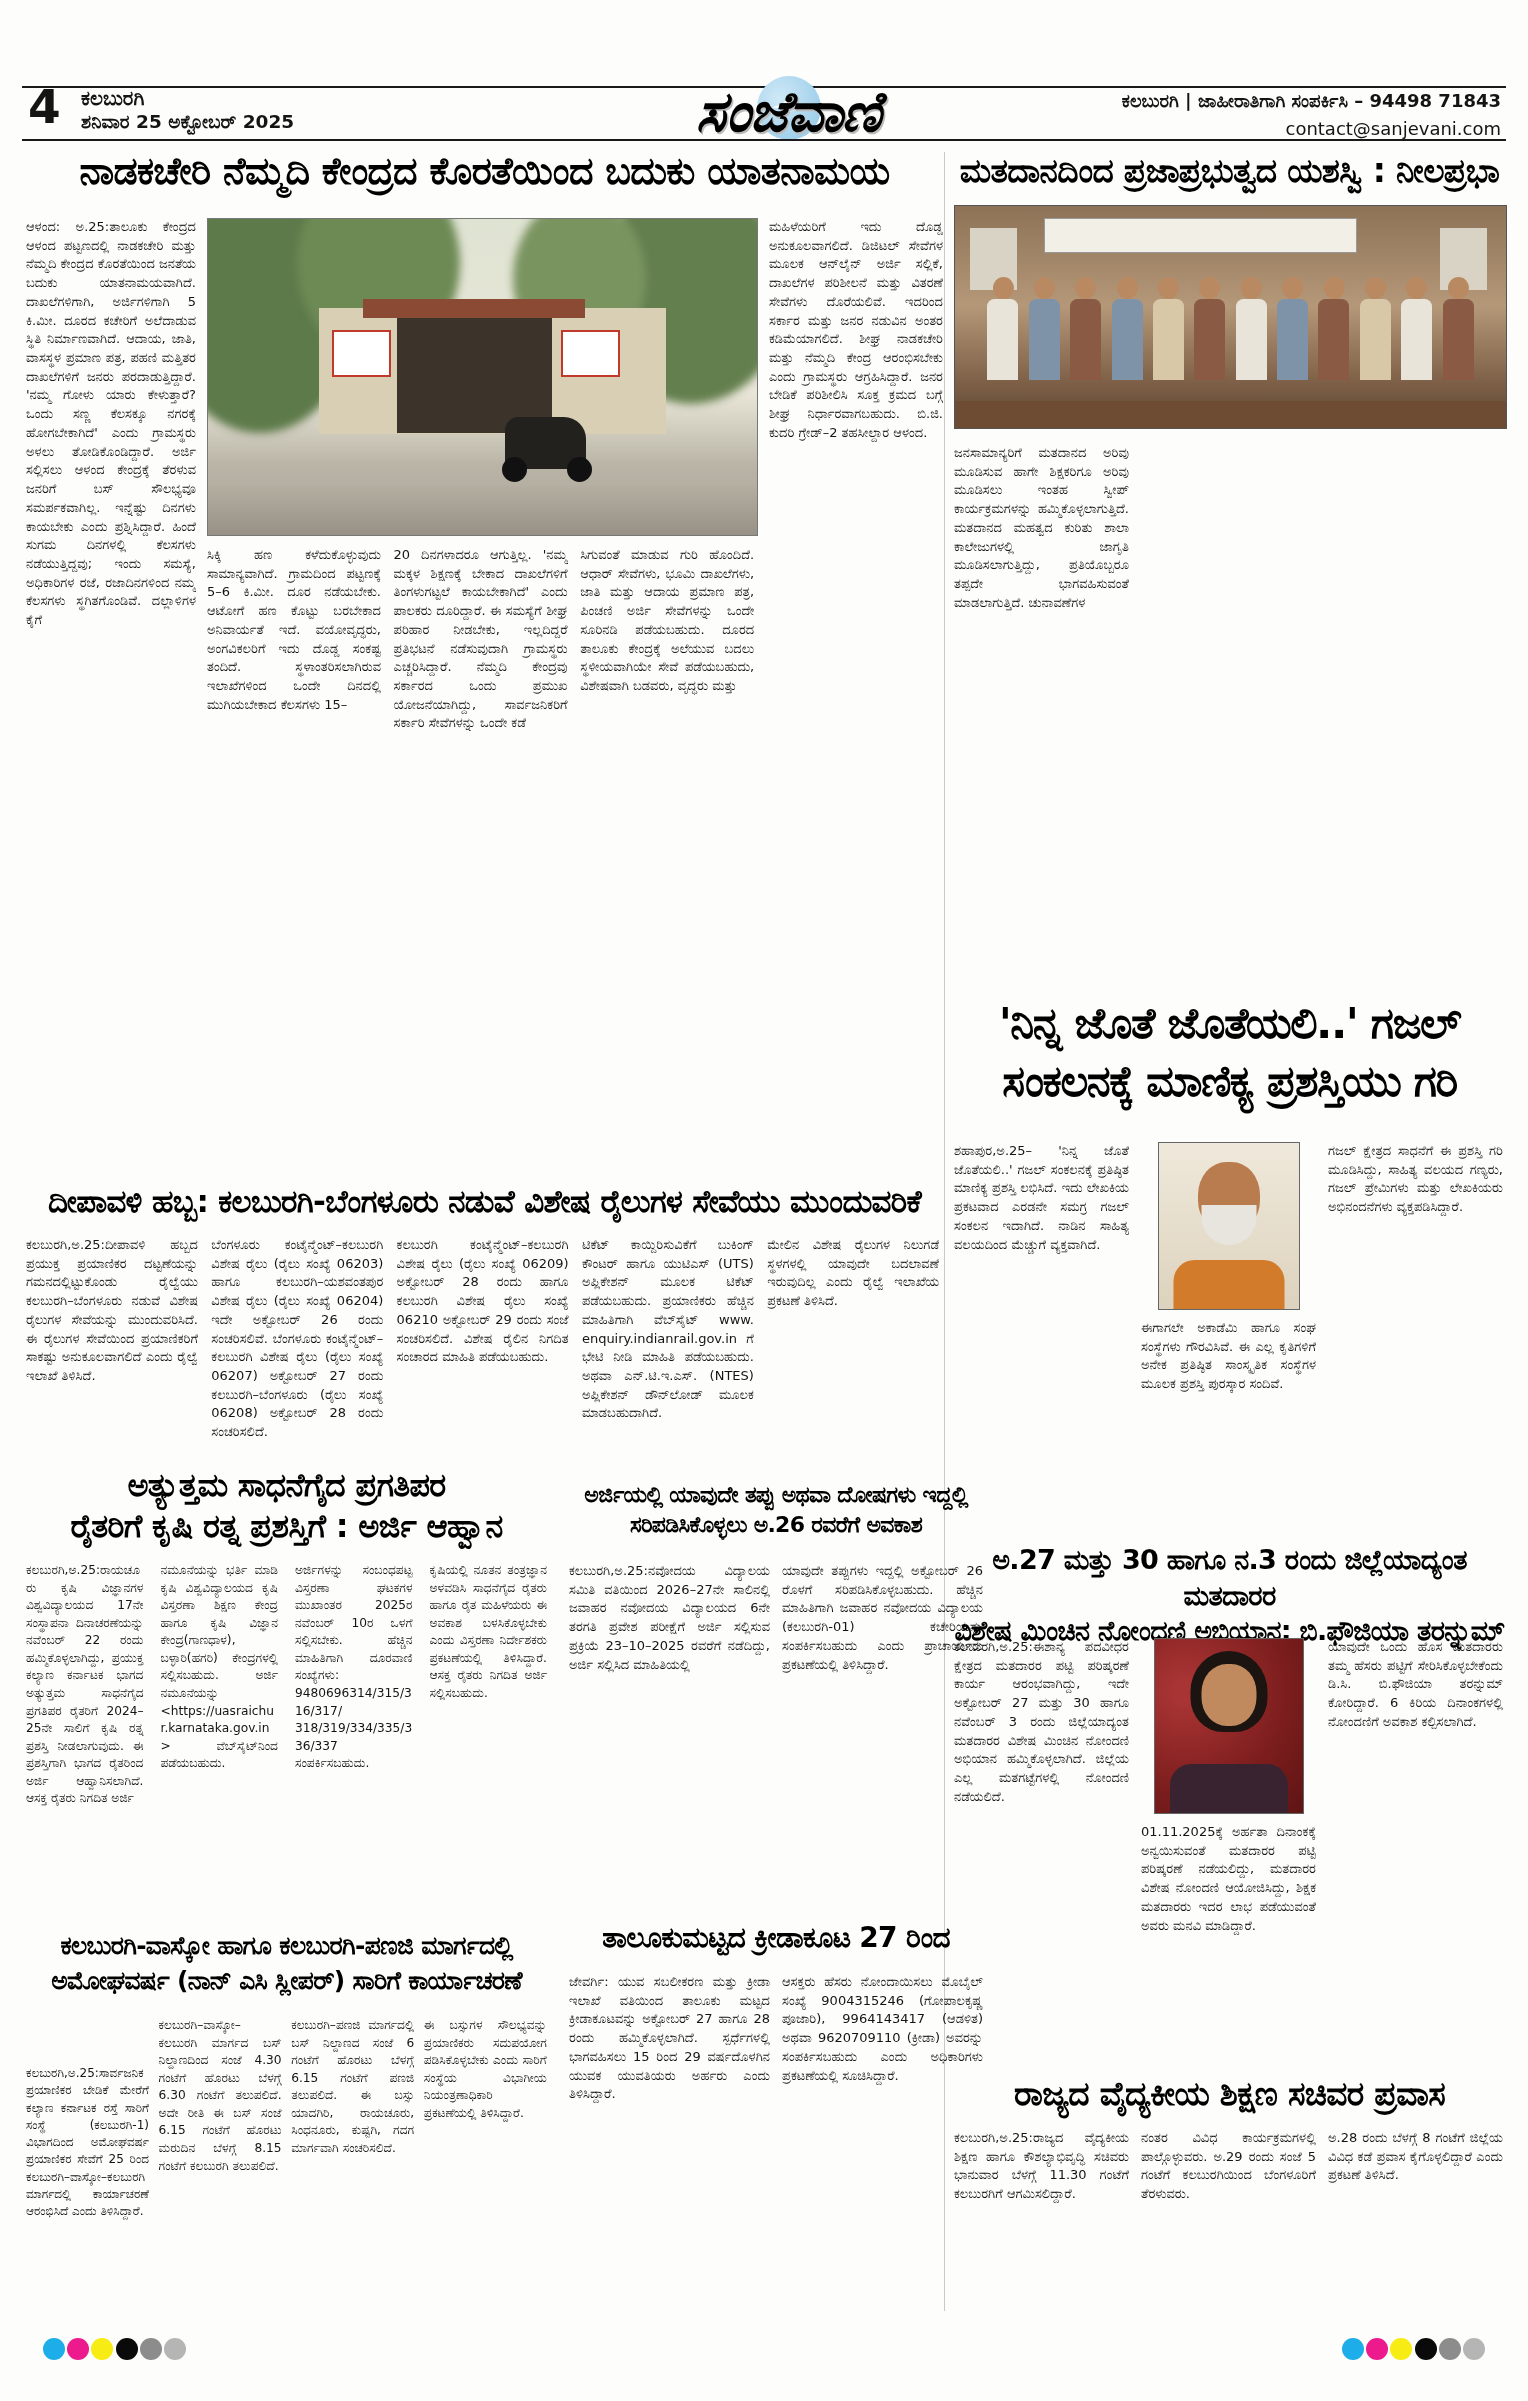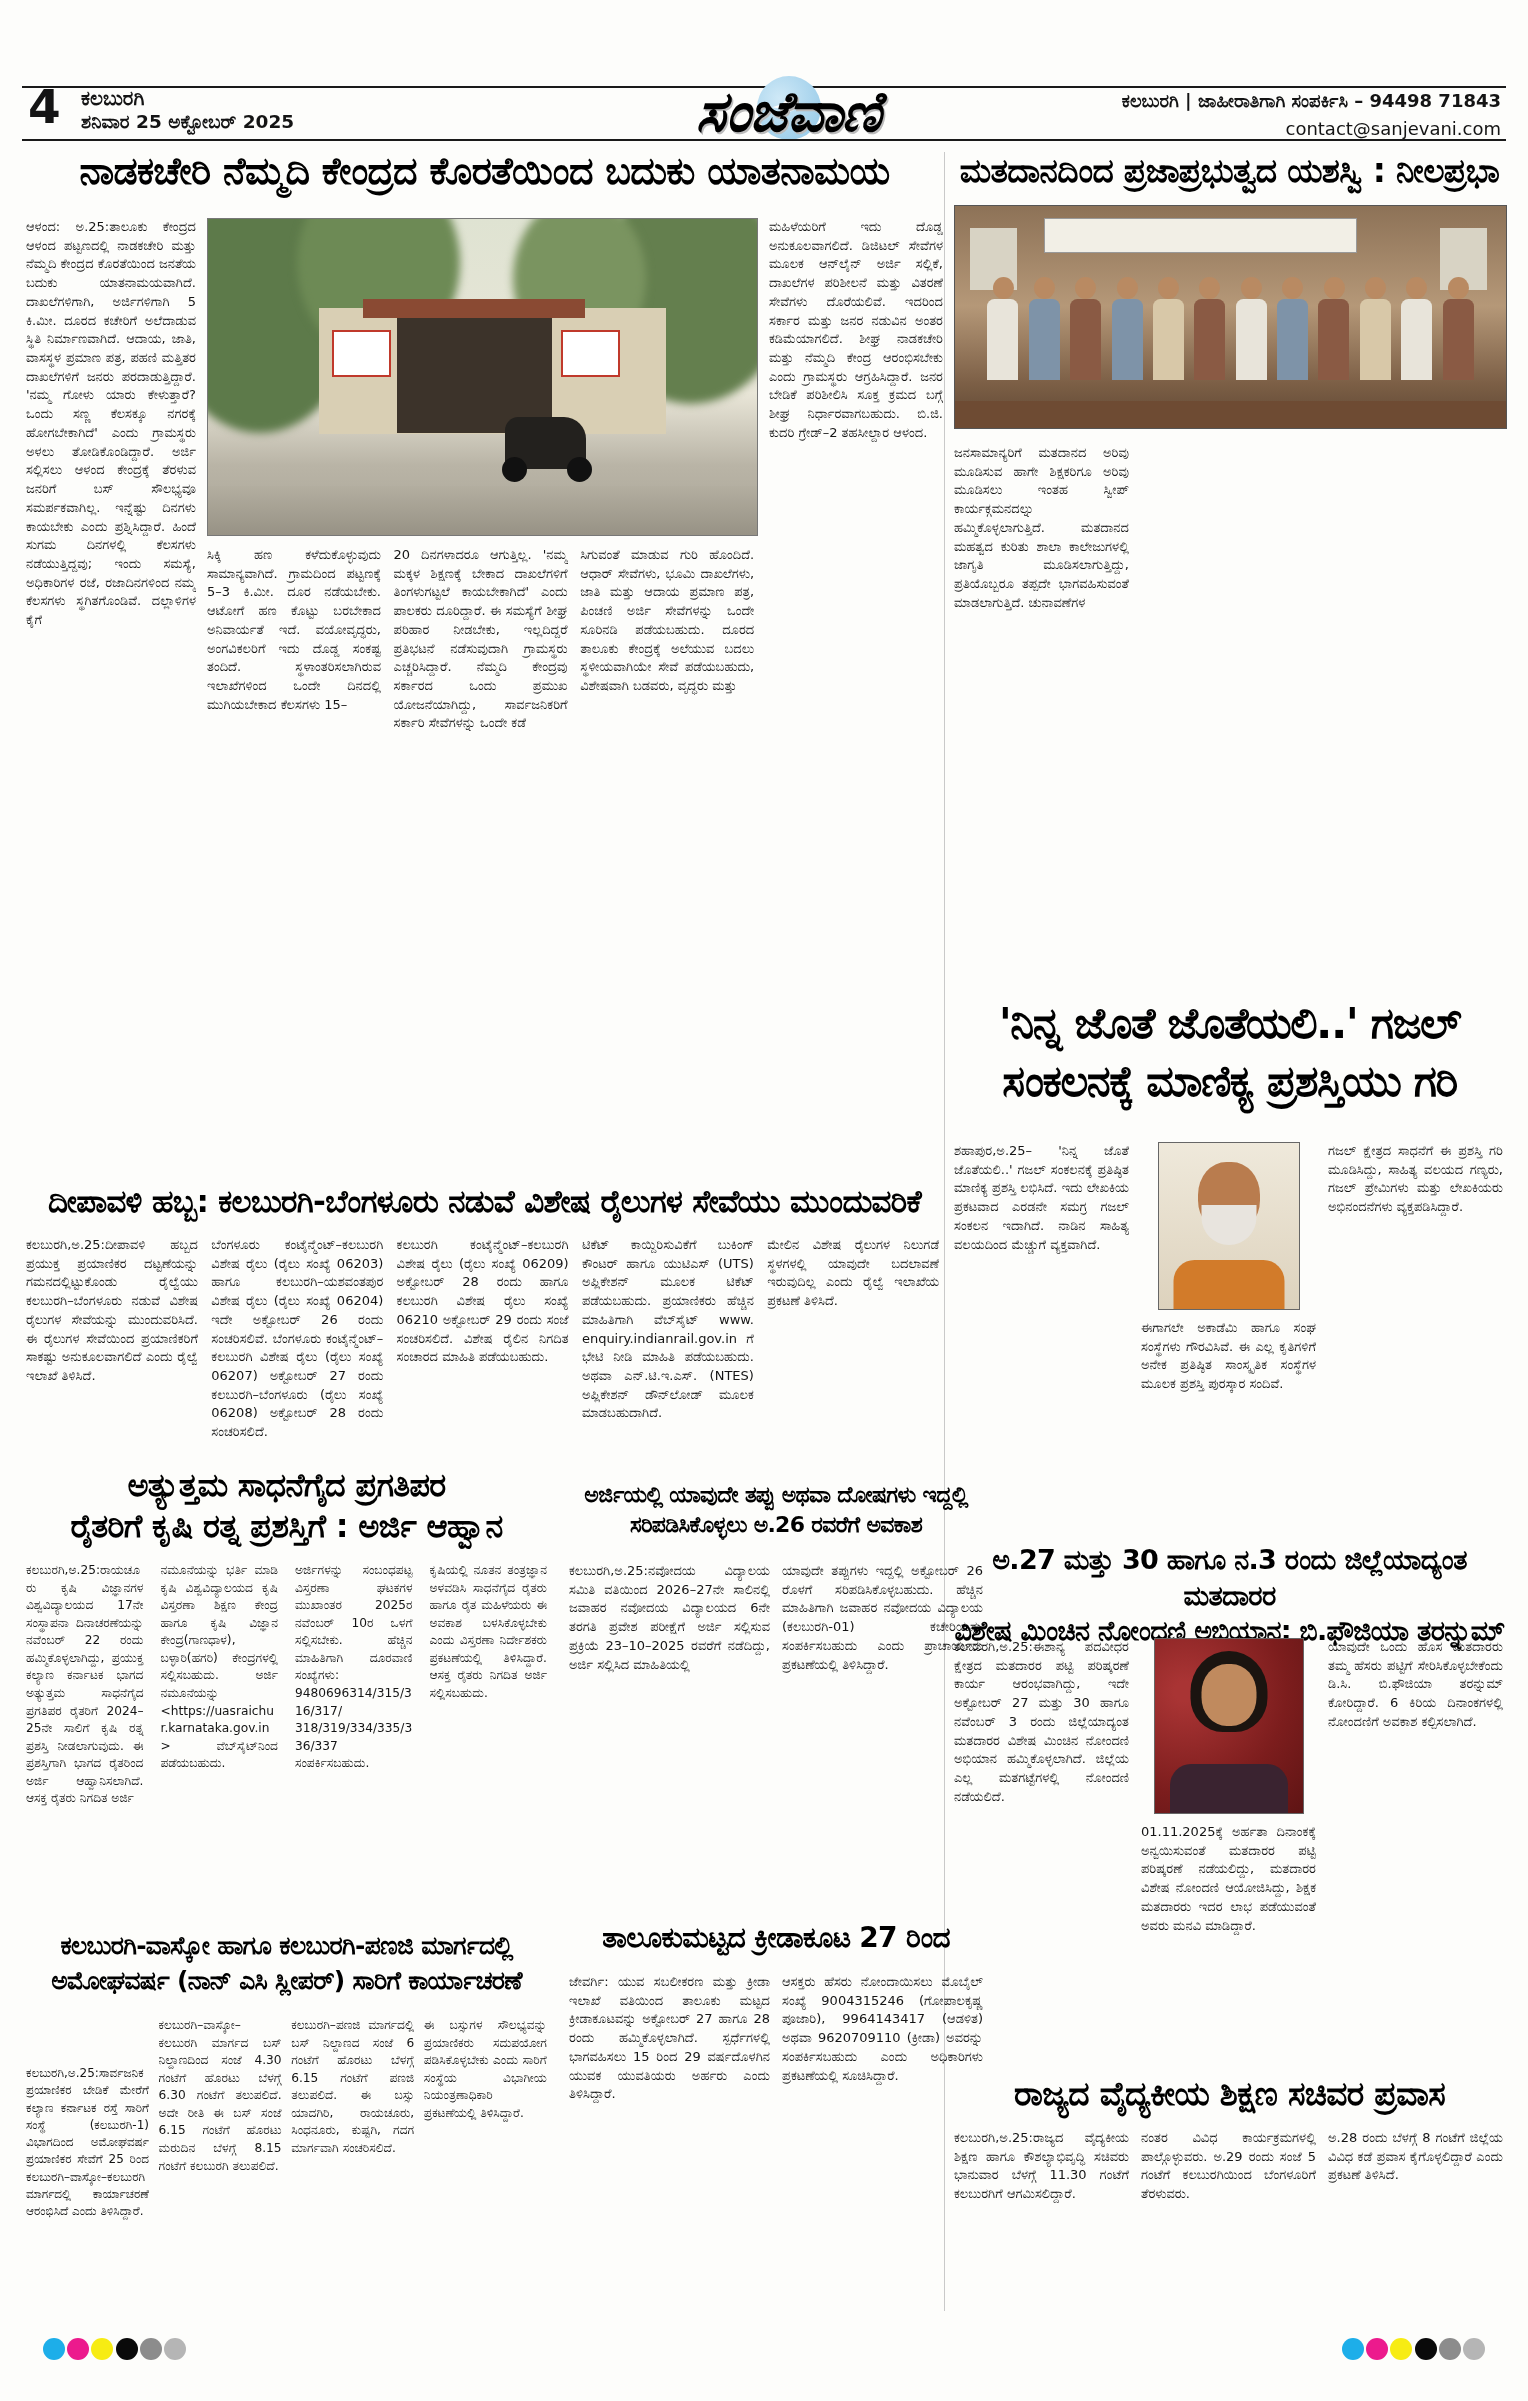--- a/index.html
+++ b/index.html
@@ -106,21 +106,21 @@
     <div class="sign1"></div>
     <div class="sign2"></div>
     <div class="path"></div>
     <div class="scooter-body"></div>
     <div class="wheel w1"></div>
     <div class="wheel w2"></div>
   </div>
 
   <div class="col" style="position:absolute;left:26px;top:218px;width:170px;height:950px;">ಆಳಂದ: ಅ.25:ತಾಲೂಕು ಕೇಂದ್ರದ ಆಳಂದ ಪಟ್ಟಣದಲ್ಲಿ ನಾಡಕಚೇರಿ ಮತ್ತು ನೆಮ್ಮದಿ ಕೇಂದ್ರದ ಕೊರತೆಯಿಂದ ಜನತೆಯ ಬದುಕು ಯಾತನಾಮಯವಾಗಿದೆ. ದಾಖಲೆಗಳಿಗಾಗಿ, ಅರ್ಜಿಗಳಿಗಾಗಿ 5 ಕಿ.ಮೀ. ದೂರದ ಕಚೇರಿಗೆ ಅಲೆದಾಡುವ ಸ್ಥಿತಿ ನಿರ್ಮಾಣವಾಗಿದೆ. ಆದಾಯ, ಜಾತಿ, ವಾಸಸ್ಥಳ ಪ್ರಮಾಣ ಪತ್ರ, ಪಹಣಿ ಮತ್ತಿತರ ದಾಖಲೆಗಳಿಗೆ ಜನರು ಪರದಾಡುತ್ತಿದ್ದಾರೆ. 'ನಮ್ಮ ಗೋಳು ಯಾರು ಕೇಳುತ್ತಾರೆ? ಒಂದು ಸಣ್ಣ ಕೆಲಸಕ್ಕೂ ನಗರಕ್ಕೆ ಹೋಗಬೇಕಾಗಿದೆ' ಎಂದು ಗ್ರಾಮಸ್ಥರು ಅಳಲು ತೋಡಿಕೊಂಡಿದ್ದಾರೆ. ಅರ್ಜಿ ಸಲ್ಲಿಸಲು ಆಳಂದ ಕೇಂದ್ರಕ್ಕೆ ತೆರಳುವ ಜನರಿಗೆ ಬಸ್ ಸೌಲಭ್ಯವೂ ಸಮರ್ಪಕವಾಗಿಲ್ಲ. ಇನ್ನೆಷ್ಟು ದಿನಗಳು ಕಾಯಬೇಕು ಎಂದು ಪ್ರಶ್ನಿಸಿದ್ದಾರೆ. ಹಿಂದೆ ಸುಗಮ ದಿನಗಳಲ್ಲಿ ಕೆಲಸಗಳು ನಡೆಯುತ್ತಿದ್ದವು; ಇಂದು ಸಮಸ್ಯೆ, ಅಧಿಕಾರಿಗಳ ರಜೆ, ರಜಾದಿನಗಳಿಂದ ನಮ್ಮ ಕೆಲಸಗಳು ಸ್ಥಗಿತಗೊಂಡಿವೆ. ದಲ್ಲಾಳಿಗಳ ಕೈಗೆ</div>
   <div class="cols" style="left:207px;top:546px;width:549px;height:623px;gap:12.6px;">
-    <div class="col" style="width:174px;height:623px;">ಸಿಕ್ಕಿ ಹಣ ಕಳೆದುಕೊಳ್ಳುವುದು ಸಾಮಾನ್ಯವಾಗಿದೆ. ಗ್ರಾಮದಿಂದ ಪಟ್ಟಣಕ್ಕೆ 5–3 ಕಿ.ಮೀ. ದೂರ ನಡೆಯಬೇಕು. ಆಟೋಗೆ ಹಣ ಕೊಟ್ಟು ಬರಬೇಕಾದ ಅನಿವಾರ್ಯತೆ ಇದೆ. ವಯೋವೃದ್ಧರು, ಅಂಗವಿಕಲರಿಗೆ ಇದು ದೊಡ್ಡ ಸಂಕಷ್ಟ ತಂದಿದೆ. ಸ್ಥಳಾಂತರಿಸಲಾಗಿರುವ ಇಲಾಖೆಗಳಿಂದ ಒಂದೇ ದಿನದಲ್ಲಿ ಮುಗಿಯಬೇಕಾದ ಕೆಲಸಗಳು 15–</div>
+    <div class="col" style="width:174px;height:623px;">ಸಿಕ್ಕಿ ಹಣ ಕಳೆದುಕೊಳ್ಳುವುದು ಸಾಮಾನ್ಯವಾಗಿದೆ. ಗ್ರಾಮದಿಂದ ಪಟ್ಟಣಕ್ಕೆ 5–6 ಕಿ.ಮೀ. ದೂರ ನಡೆಯಬೇಕು. ಆಟೋಗೆ ಹಣ ಕೊಟ್ಟು ಬರಬೇಕಾದ ಅನಿವಾರ್ಯತೆ ಇದೆ. ವಯೋವೃದ್ಧರು, ಅಂಗವಿಕಲರಿಗೆ ಇದು ದೊಡ್ಡ ಸಂಕಷ್ಟ ತಂದಿದೆ. ಸ್ಥಳಾಂತರಿಸಲಾಗಿರುವ ಇಲಾಖೆಗಳಿಂದ ಒಂದೇ ದಿನದಲ್ಲಿ ಮುಗಿಯಬೇಕಾದ ಕೆಲಸಗಳು 15–</div>
     <div class="col" style="width:174px;height:623px;">20 ದಿನಗಳಾದರೂ ಆಗುತ್ತಿಲ್ಲ. 'ನಮ್ಮ ಮಕ್ಕಳ ಶಿಕ್ಷಣಕ್ಕೆ ಬೇಕಾದ ದಾಖಲೆಗಳಿಗೆ ತಿಂಗಳುಗಟ್ಟಲೆ ಕಾಯಬೇಕಾಗಿದೆ' ಎಂದು ಪಾಲಕರು ದೂರಿದ್ದಾರೆ. ಈ ಸಮಸ್ಯೆಗೆ ಶೀಘ್ರ ಪರಿಹಾರ ನೀಡಬೇಕು, ಇಲ್ಲದಿದ್ದರೆ ಪ್ರತಿಭಟನೆ ನಡೆಸುವುದಾಗಿ ಗ್ರಾಮಸ್ಥರು ಎಚ್ಚರಿಸಿದ್ದಾರೆ. ನೆಮ್ಮದಿ ಕೇಂದ್ರವು ಸರ್ಕಾರದ ಒಂದು ಪ್ರಮುಖ ಯೋಜನೆಯಾಗಿದ್ದು, ಸಾರ್ವಜನಿಕರಿಗೆ ಸರ್ಕಾರಿ ಸೇವೆಗಳನ್ನು ಒಂದೇ ಕಡೆ</div>
     <div class="col" style="width:174px;height:623px;">ಸಿಗುವಂತೆ ಮಾಡುವ ಗುರಿ ಹೊಂದಿದೆ. ಆಧಾರ್ ಸೇವೆಗಳು, ಭೂಮಿ ದಾಖಲೆಗಳು, ಜಾತಿ ಮತ್ತು ಆದಾಯ ಪ್ರಮಾಣ ಪತ್ರ, ಪಿಂಚಣಿ ಅರ್ಜಿ ಸೇವೆಗಳನ್ನು ಒಂದೇ ಸೂರಿನಡಿ ಪಡೆಯಬಹುದು. ದೂರದ ತಾಲೂಕು ಕೇಂದ್ರಕ್ಕೆ ಅಲೆಯುವ ಬದಲು ಸ್ಥಳೀಯವಾಗಿಯೇ ಸೇವೆ ಪಡೆಯಬಹುದು, ವಿಶೇಷವಾಗಿ ಬಡವರು, ವೃದ್ಧರು ಮತ್ತು</div>
   </div>
   <div class="col" style="position:absolute;left:769px;top:218px;width:174px;height:950px;">ಮಹಿಳೆಯರಿಗೆ ಇದು ದೊಡ್ಡ ಅನುಕೂಲವಾಗಲಿದೆ. ಡಿಜಿಟಲ್ ಸೇವೆಗಳ ಮೂಲಕ ಆನ್‌ಲೈನ್ ಅರ್ಜಿ ಸಲ್ಲಿಕೆ, ದಾಖಲೆಗಳ ಪರಿಶೀಲನೆ ಮತ್ತು ವಿತರಣೆ ಸೇವೆಗಳು ದೊರೆಯಲಿವೆ. ಇದರಿಂದ ಸರ್ಕಾರ ಮತ್ತು ಜನರ ನಡುವಿನ ಅಂತರ ಕಡಿಮೆಯಾಗಲಿದೆ. ಶೀಘ್ರ ನಾಡಕಚೇರಿ ಮತ್ತು ನೆಮ್ಮದಿ ಕೇಂದ್ರ ಆರಂಭಿಸಬೇಕು ಎಂದು ಗ್ರಾಮಸ್ಥರು ಆಗ್ರಹಿಸಿದ್ದಾರೆ. ಜನರ ಬೇಡಿಕೆ ಪರಿಶೀಲಿಸಿ ಸೂಕ್ತ ಕ್ರಮದ ಬಗ್ಗೆ ಶೀಘ್ರ ನಿರ್ಧಾರವಾಗಬಹುದು. ಬಿ.ಜಿ. ಕುದರಿ ಗ್ರೇಡ್–2 ತಹಸೀಲ್ದಾರ ಆಳಂದ.</div>
 
   <div class="hl" style="left:954px;top:151px;width:551px;font-size:33px;">ಮತದಾನದಿಂದ ಪ್ರಜಾಪ್ರಭುತ್ವದ ಯಶಸ್ವಿ : ನೀಲಪ್ರಭಾ</div>
   <div class="photo-b">
     <div class="banner"></div>
     <div class="window win1"></div>
     <div class="window win2"></div>
@@ -170,21 +170,21 @@
           <span class="body"></span>
         </span>
       <span class="person">
           <span class="head"></span>
           <span class="body"></span>
         </span>
     </div>
     <div class="bench"></div>
   </div>
   <div class="cols" style="left:954px;top:444px;width:551px;height:518px;gap:12px;">
-    <div class="col" style="width:175px;height:518px;">ಜನಸಾಮಾನ್ಯರಿಗೆ ಮತದಾನದ ಅರಿವು ಮೂಡಿಸುವ ಹಾಗೇ ಶಿಕ್ಷಕರಿಗೂ ಅರಿವು ಮೂಡಿಸಲು ಇಂತಹ ಸ್ವೀಪ್ ಕಾರ್ಯಕ್ಗಮನದಲ್ನು ಹಮ್ಮಿಕೊಳ್ಳಲಾಗುತ್ತಿದೆ. ಮತದಾನದ ಮಹತ್ವದ ಕುರಿತು ಶಾಲಾ ಕಾಲೇಜುಗಳಲ್ಲಿ ಜಾಗೃತಿ ಮೂಡಿಸಲಾಗುತ್ತಿದ್ದು, ಪ್ರತಿಯೊಬ್ಬರೂ ತಪ್ಪದೇ ಭಾಗವಹಿಸುವಂತೆ ಮಾಡಲಾಗುತ್ತಿದೆ. ಚುನಾವಣೆಗಳ</div>
+    <div class="col" style="width:175px;height:518px;">ಜನಸಾಮಾನ್ಯರಿಗೆ ಮತದಾನದ ಅರಿವು ಮೂಡಿಸುವ ಹಾಗೇ ಶಿಕ್ಷಕರಿಗೂ ಅರಿವು ಮೂಡಿಸಲು ಇಂತಹ ಸ್ವೀಪ್ ಕಾರ್ಯಕ್ರಮಗಳನ್ನು ಹಮ್ಮಿಕೊಳ್ಳಲಾಗುತ್ತಿದೆ. ಮತದಾನದ ಮಹತ್ವದ ಕುರಿತು ಶಾಲಾ ಕಾಲೇಜುಗಳಲ್ಲಿ ಜಾಗೃತಿ ಮೂಡಿಸಲಾಗುತ್ತಿದ್ದು, ಪ್ರತಿಯೊಬ್ಬರೂ ತಪ್ಪದೇ ಭಾಗವಹಿಸುವಂತೆ ಮಾಡಲಾಗುತ್ತಿದೆ. ಚುನಾವಣೆಗಳ</div>
   </div>
 
   <div class="hl" style="left:954px;top:994px;width:551px;font-size:43px;line-height:1.35;letter-spacing:-1.5px;">
     <div>'ನಿನ್ನ ಜೊತೆ ಜೊತೆಯಲಿ..' ಗಜಲ್</div>
     <div>ಸಂಕಲನಕ್ಕೆ ಮಾಣಿಕ್ಯ ಪ್ರಶಸ್ತಿಯು ಗರಿ</div>
   </div>
   <div class="cols" style="left:954px;top:1142px;width:551px;height:366px;gap:12px;">
     <div class="col" style="width:175px;height:366px;">ಶಹಾಪುರ,ಅ.25– 'ನಿನ್ನ ಜೊತೆ ಜೊತೆಯಲಿ..' ಗಜಲ್ ಸಂಕಲನಕ್ಕೆ ಪ್ರತಿಷ್ಠಿತ ಮಾಣಿಕ್ಯ ಪ್ರಶಸ್ತಿ ಲಭಿಸಿದೆ. ಇದು ಲೇಖಕಿಯ ಪ್ರಕಟವಾದ ಎರಡನೇ ಸಮಗ್ರ ಗಜಲ್ ಸಂಕಲನ ಇದಾಗಿದೆ. ನಾಡಿನ ಸಾಹಿತ್ಯ ವಲಯದಿಂದ ಮೆಚ್ಚುಗೆ ವ್ಯಕ್ತವಾಗಿದೆ.</div>
     <div style="width:175px;height:366px;">
       <div class="portrait ghazal" style="width:140px;height:166px;margin:0 auto 9px auto;">

